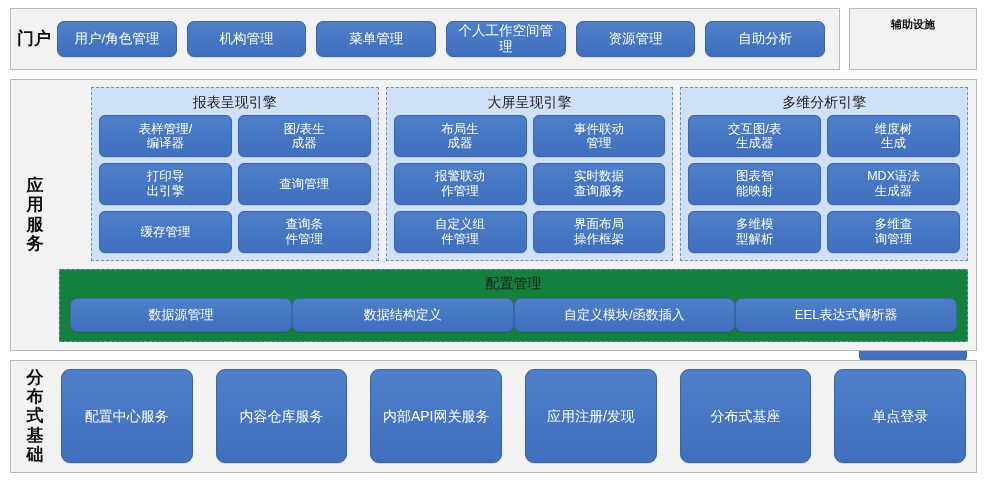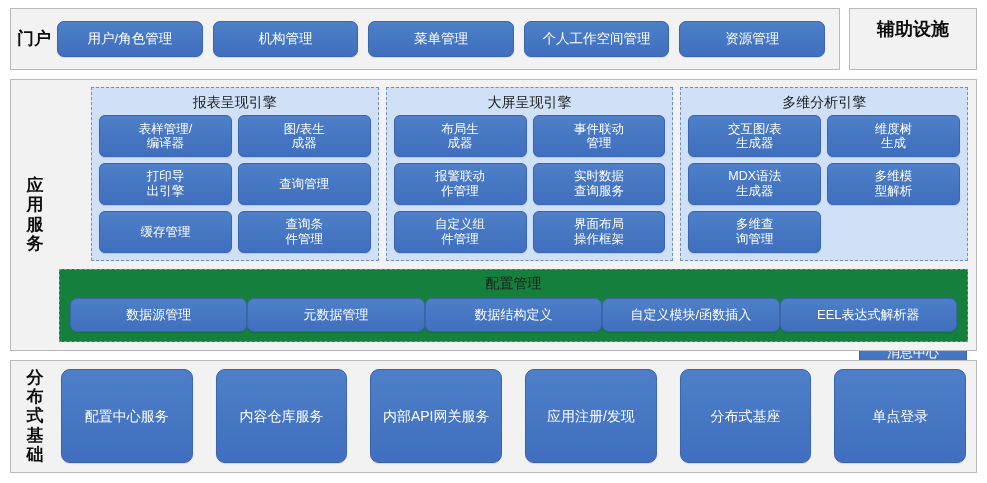--- a/index.html
+++ b/index.html
@@ -102,21 +102,21 @@
   
   #aux-panel {
     flex: 0 0 128px;
     flex-direction: column;
     align-items: stretch;
     padding: 6px 9px 8px 9px;
   }
   #aux-title {
     text-align: center;
     font-weight: bold;
-    font-size: 18px;
+    font-size: 11px;
     color: #0d0d0d;
     margin: 2px 0 18px 0;
   }
   #aux-items {
     flex: 1 1 auto;
     display: flex;
     flex-direction: column;
     justify-content: space-between;
     gap: 7px;
   }
@@ -239,20 +239,21 @@
   <div class="toprow">
 
     <div class="panel" id="portal-panel">
       <div class="vlabel">门户</div>
       <div class="portal-items">
         <div class="btn">用户/角色管理</div>
         <div class="btn">机构管理</div>
         <div class="btn">菜单管理</div>
         <div class="btn">个人工作空间管理</div>
         <div class="btn">资源管理</div>
+        <div class="btn">自助分析</div>
       </div>
     </div>
 
     <div class="panel" id="aux-panel">
       <div id="aux-title">辅助设施</div>
       <div id="aux-items">
         <div class="btn two-line">报表/大屏制
 作工具</div>
         <div class="btn">工作流引擎</div>
         <div class="btn">定时任务调度</div>
@@ -314,36 +315,37 @@
             </div>
           </div>
 
           <div class="engine">
             <div class="engine-title">多维分析引擎</div>
             <div class="engine-grid">
               <div class="btn">交互图/表
 生成器</div>
               <div class="btn">维度树
 生成</div>
+              <div class="btn">图表智
+能映射</div>
               <div class="btn">MDX语法
 生成器</div>
               <div class="btn">多维模
 型解析</div>
               <div class="btn">多维查
 询管理</div>
             </div>
           </div>
 
         </div>
 
         <div id="config-group">
           <div id="config-title">配置管理</div>
           <div id="config-items">
             <div class="btn">数据源管理</div>
-            <div class="btn">元数据管理</div>
             <div class="btn">数据结构定义</div>
             <div class="btn">自定义模块/函数插入</div>
             <div class="btn">EEL表达式解析器</div>
           </div>
         </div>
 
       </div>
     </div>
   </div>
 

